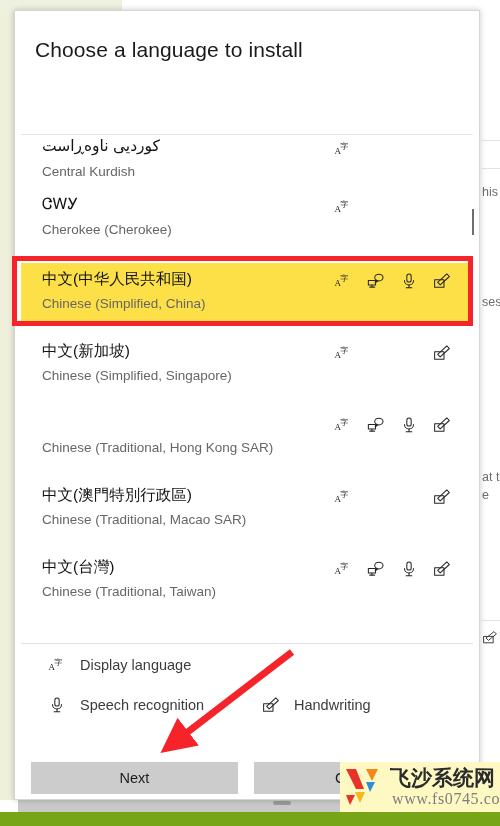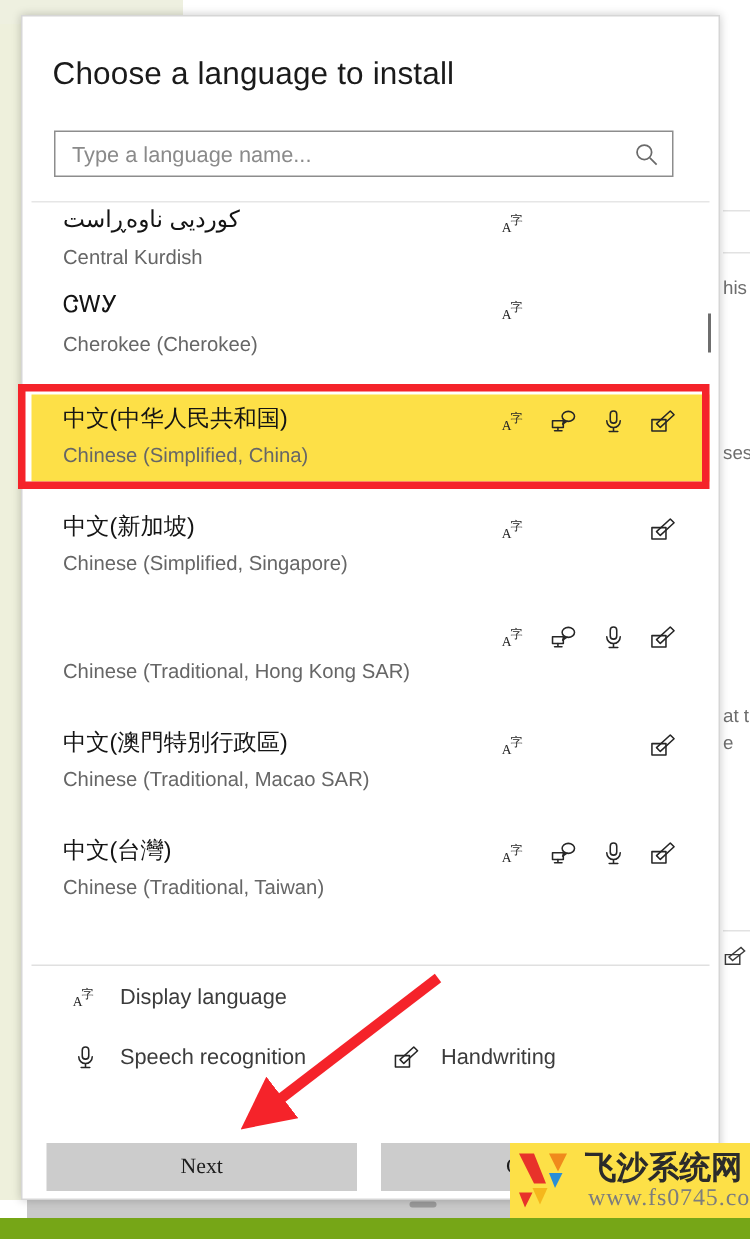--- a/index.html
+++ b/index.html
@@ -239,21 +239,21 @@
   .legend-item.p3 { left: 224px; top: 44px; }
 
   
   .btn {
     position: absolute;
     height: 32px;
     background: #cccccc;
     border: none;
     color: #1c1c1c;
     font-size: 14.5px;
-    font-family: Liberation Serif, serif;
+    font-family: Liberation Sans, sans-serif;
     cursor: pointer;
     padding: 0;
   }
   .btn-next   { left: 16px;  top: 751px; width: 207px; }
   .btn-cancel { left: 239px; top: 751px; width: 207px; }
 
   
   .anno-box {
     position: absolute;
     left: 12px;
@@ -284,21 +284,21 @@
     z-index: 5;
   }
 
   
   .watermark {
     position: absolute;
     right: 0;
     bottom: 14px;
     width: 160px;
     height: 50px;
-    background: #fde047;
+    background: #fef9c3;
     z-index: 60;
     display: flex;
     align-items: center;
   }
   .wm-logo {
     position: absolute;
     left: 4px;
     top: 3px;
     width: 42px;
     height: 42px;
@@ -350,29 +350,20 @@
 
   <div class="chevron-bg">⌄</div>
 
   <div class="bg-gray-bar"></div>
   <div class="bg-green-bar"></div>
 
   <div id="dialog">
 
     <div class="dlg-title">Choose a language to install</div>
 
-    <div class="search-wrap">
-      <input class="search-input" type="text" placeholder="Type a language name..." style="">
-      <span class="search-icon">
-        <svg width="18" height="18" viewBox="0 0 20 20" fill="none" stroke="currentColor" stroke-width="1.3">
-          <circle cx="8.4" cy="8.4" r="5.4"></circle>
-          <path d="M12.5 12.5 L17.5 17.5"></path>
-        </svg>
-      </span>
-    </div>
 
     <div class="list-sep"></div>
 
     <div class="list" id="lang-list">
         <div class="lang-row" style="top: -4px;">
           <div class="lang-native rtl">کوردیی ناوەڕاست</div>
           <div class="lang-english">Central Kurdish</div>
           <div class="feat-icons">
             <span class="slot">
               <svg width="18" height="18" viewBox="0 0 20 20" fill="none" stroke="currentColor" stroke-width="1.15" stroke-linecap="round" stroke-linejoin="round">

